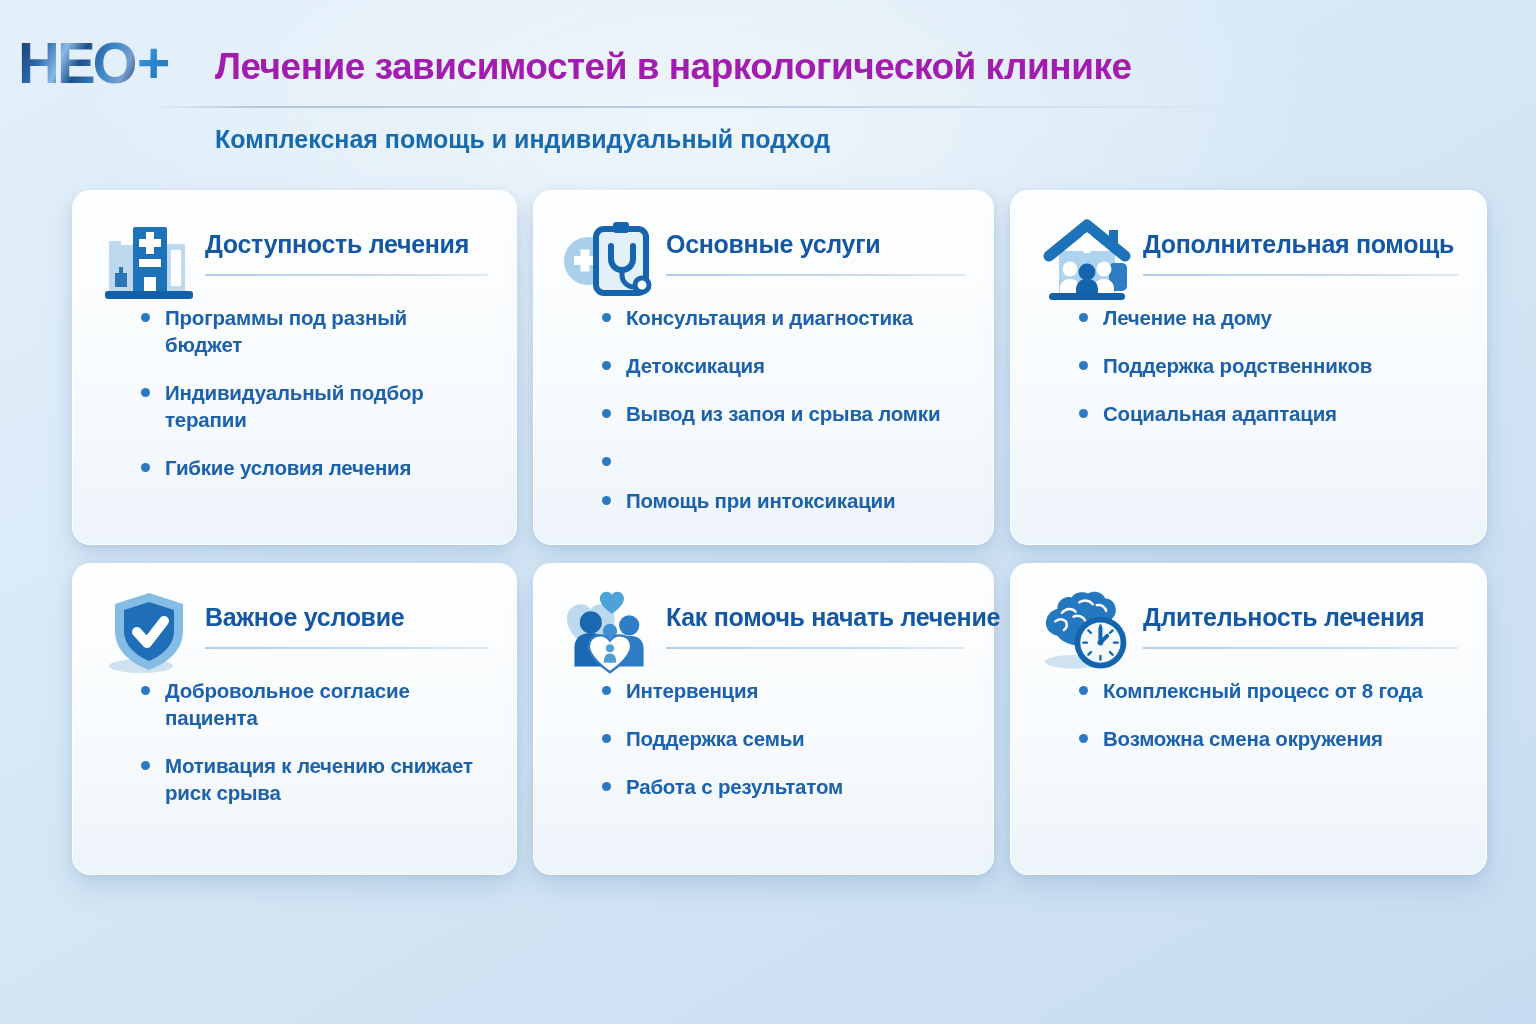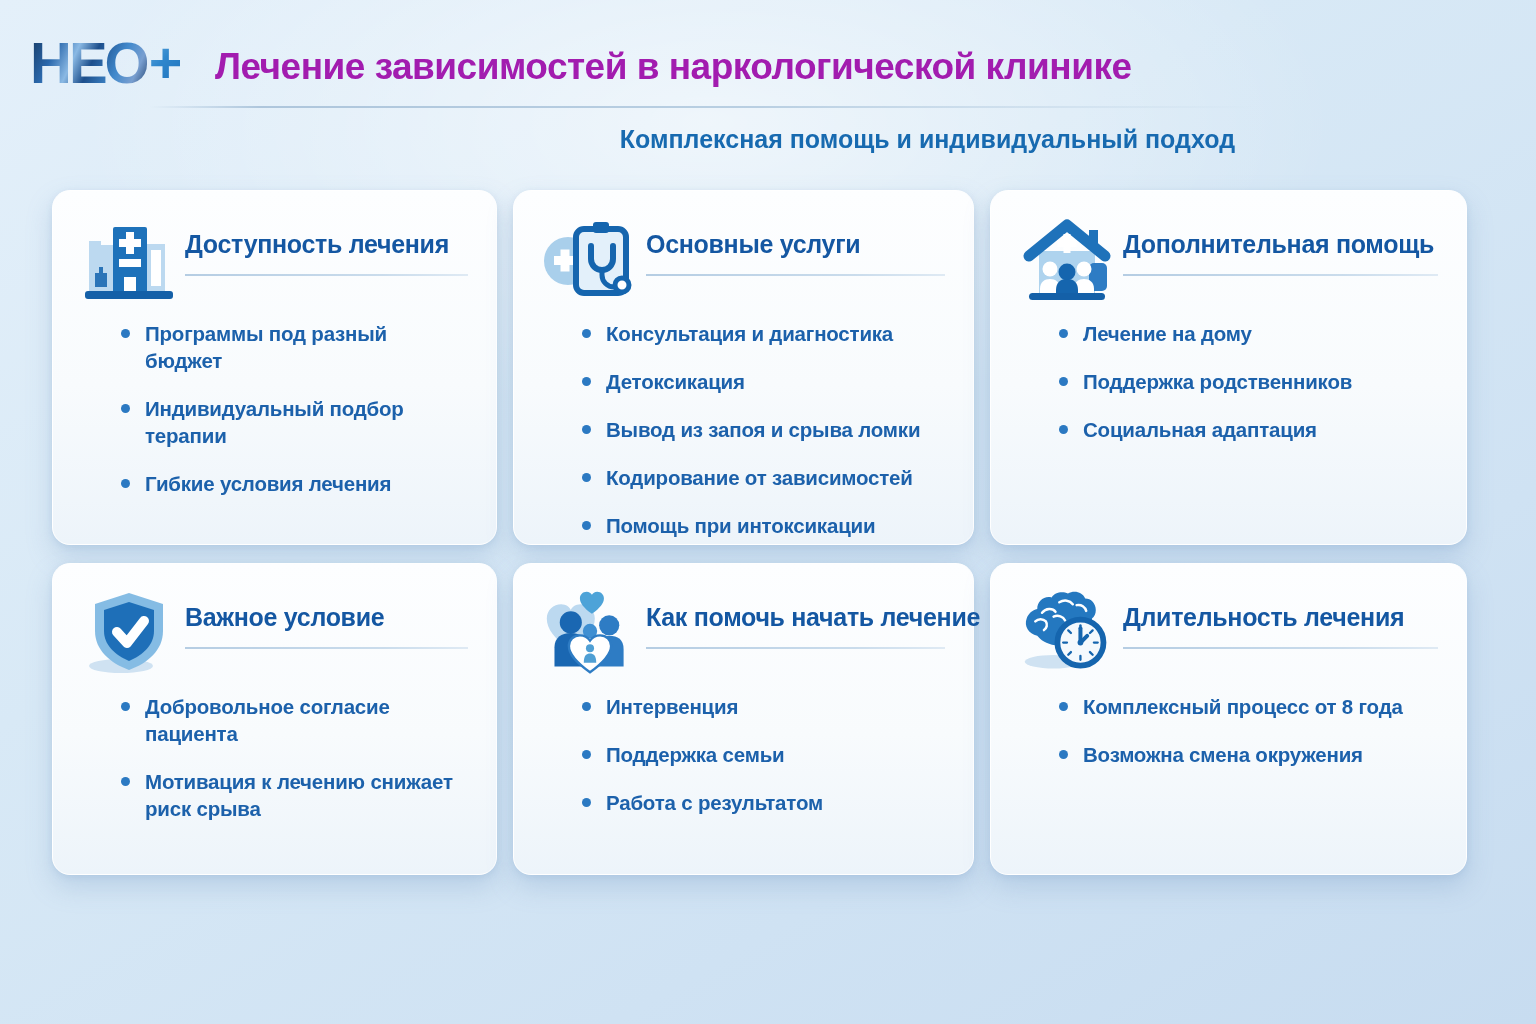--- a/index.html
+++ b/index.html
@@ -6,21 +6,21 @@
   html,body { width:1536px; height:1024px; overflow:hidden; }
   body {
     font-family:"Liberation Sans","DejaVu Sans",sans-serif;
     background:
       radial-gradient(900px 420px at 46% 12%, rgba(255,255,255,.55), rgba(255,255,255,0) 70%),
       linear-gradient(150deg,#e4f0fa 0%,#d8e9f6 38%,#cfe2f3 72%,#c7dcf0 100%);
     position:relative;
   }
   
   .logo {
-    position:absolute; left:30px; top:34px;
+    position:absolute; left:18px; top:34px;
     font-size:58px; font-weight:bold; letter-spacing:-3px; line-height:1;
     display:flex; align-items:center;
   }
   .logo-main {
     background:linear-gradient(115deg,#16375f 0%,#2a68ac 22%,#8ab9e4 38%,#1d4f8c 52%,#4189cc 72%,#799fd0 86%,#173a66 100%);
     -webkit-background-clip:text; background-clip:text; color:transparent;
   }
   .logo-plus {
     background:linear-gradient(135deg,#6fb1e2 0%,#2f87cd 45%,#1c6db6 100%);
     -webkit-background-clip:text; background-clip:text; color:transparent;
@@ -28,26 +28,26 @@
   }
   .main-title {
     position:absolute; left:215px; top:46px;
     font-size:37px; font-weight:bold; letter-spacing:-0.5px; color:#a21caf;
   }
   .header-divider {
     position:absolute; left:150px; top:106px; width:1105px; height:2px;
     background:linear-gradient(90deg,rgba(160,185,210,0) 0%,#aec6dc 10%,#b9cfe2 55%,rgba(170,195,218,0) 100%);
   }
   .subtitle {
-    position:absolute; left:215px; top:125px; width:1020px; text-align:right;
+    position:absolute; left:215px; top:125px; width:1020px; text-align:left;
     font-size:25px; font-weight:bold; color:#176ab0;
   }
   
   .cards {
-    position:absolute; left:52px; top:190px;
+    position:absolute; left:72px; top:190px;
     display:grid;
     grid-template-columns:445px 461px 477px;
     grid-template-rows:355px 312px;
     gap:18px 16px;
   }
   .card {
     background:linear-gradient(180deg,#fdfeff 0%,#f8fbfd 55%,#edf4fa 100%);
     border:1px solid #ffffff;
     border-radius:18px;
     box-shadow:0 12px 26px rgba(114,152,193,.28), 0 2px 6px rgba(120,160,200,.18);
@@ -56,21 +56,21 @@
   .card-header { display:flex; align-items:flex-start; }
   .icon-box { width:96px; height:88px; flex:none; }
   .icon-box svg { width:100%; height:100%; display:block; }
   .title-block { flex:1; margin-left:8px; padding-top:15px; min-width:0; }
   .card-title {
     font-size:25px; font-weight:bold; letter-spacing:-0.3px;
     color:#1457a2; white-space:nowrap;
   }
   .title-divider { margin-top:15px; height:2px;
     background:linear-gradient(90deg,#b5cde3 0%,#cadcec 70%,#dfeaf4 100%); }
-  .bullets { list-style:none; margin-top:17px; padding-left:40px; }
+  .bullets { list-style:none; margin-top:1px; padding-left:40px; }
   .bullets li {
     display:flex; gap:15px; margin-bottom:21px;
     font-size:20.5px; font-weight:bold; line-height:1.32; color:#1c61ab;
     letter-spacing:-0.2px;
   }
   .dot { width:9px; height:9px; border-radius:50%; background:#2b79c2; margin-top:9px; flex:none; }
 </style>
 </head>
 <body>
 
@@ -149,21 +149,20 @@
       <li>
           <span class="dot"></span>
           <span>Детоксикация</span>
         </li>
       <li>
           <span class="dot"></span>
           <span>Вывод из запоя и срыва ломки</span>
         </li>
       <li>
           <span class="dot"></span>
-          <span>Кодирование от зависимостей</span>
         </li>
       <li>
           <span class="dot"></span>
           <span>Помощь при интоксикации</span>
         </li>
     </ul>
   </section>
 
   <section class="card">
     <div class="card-header">

